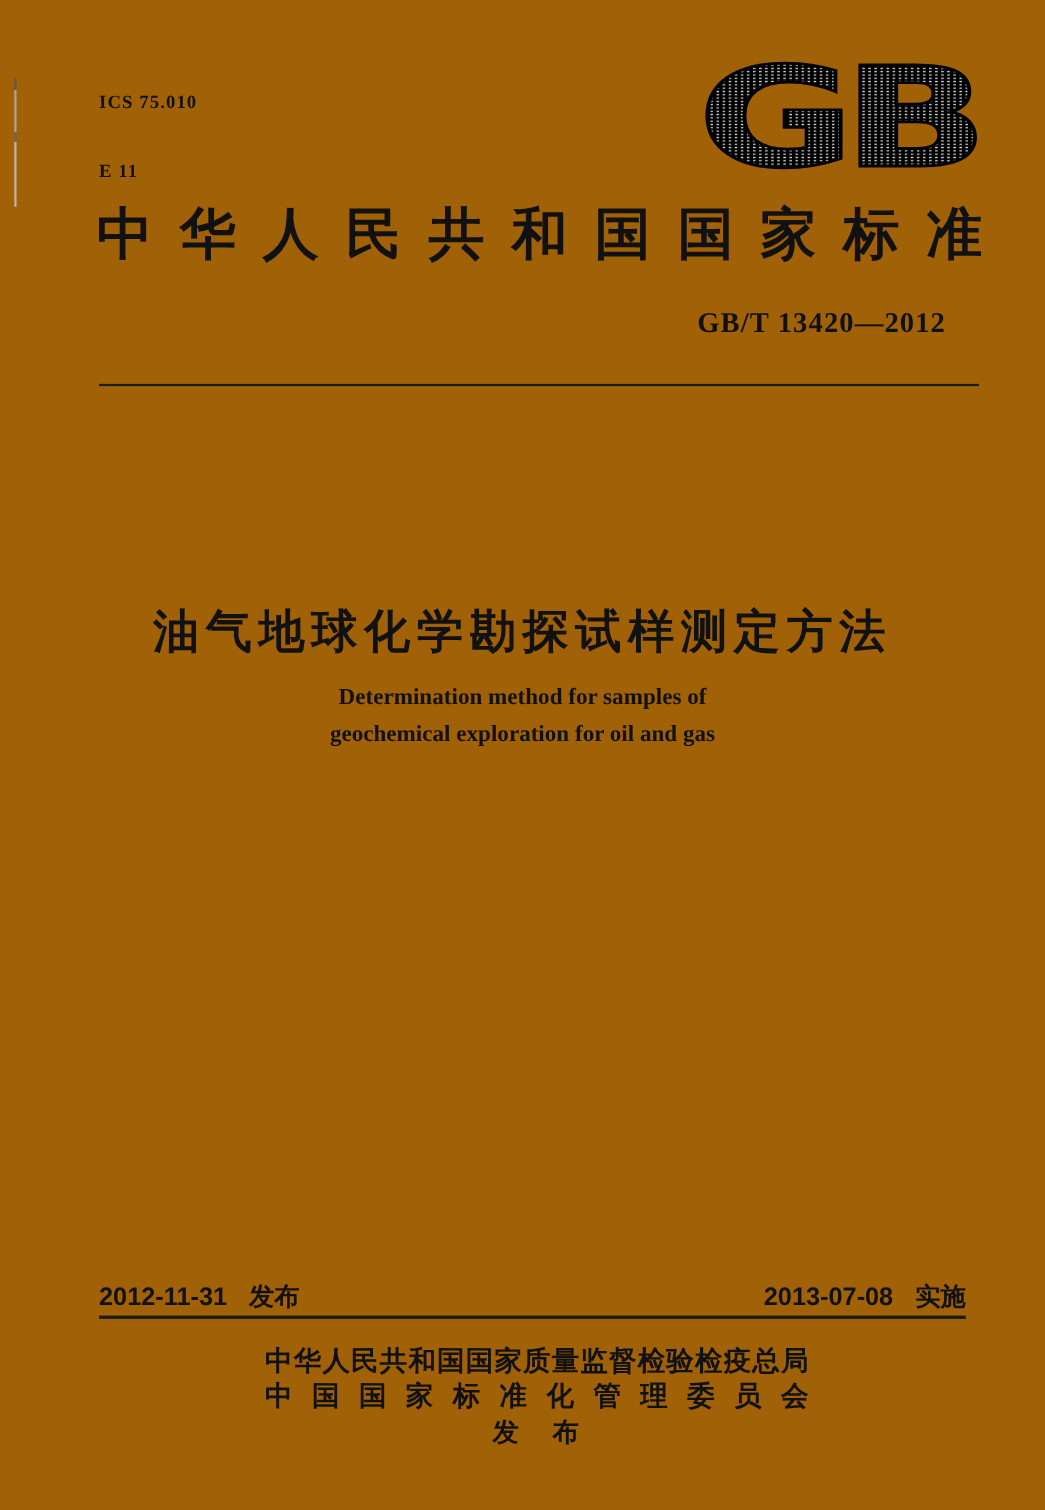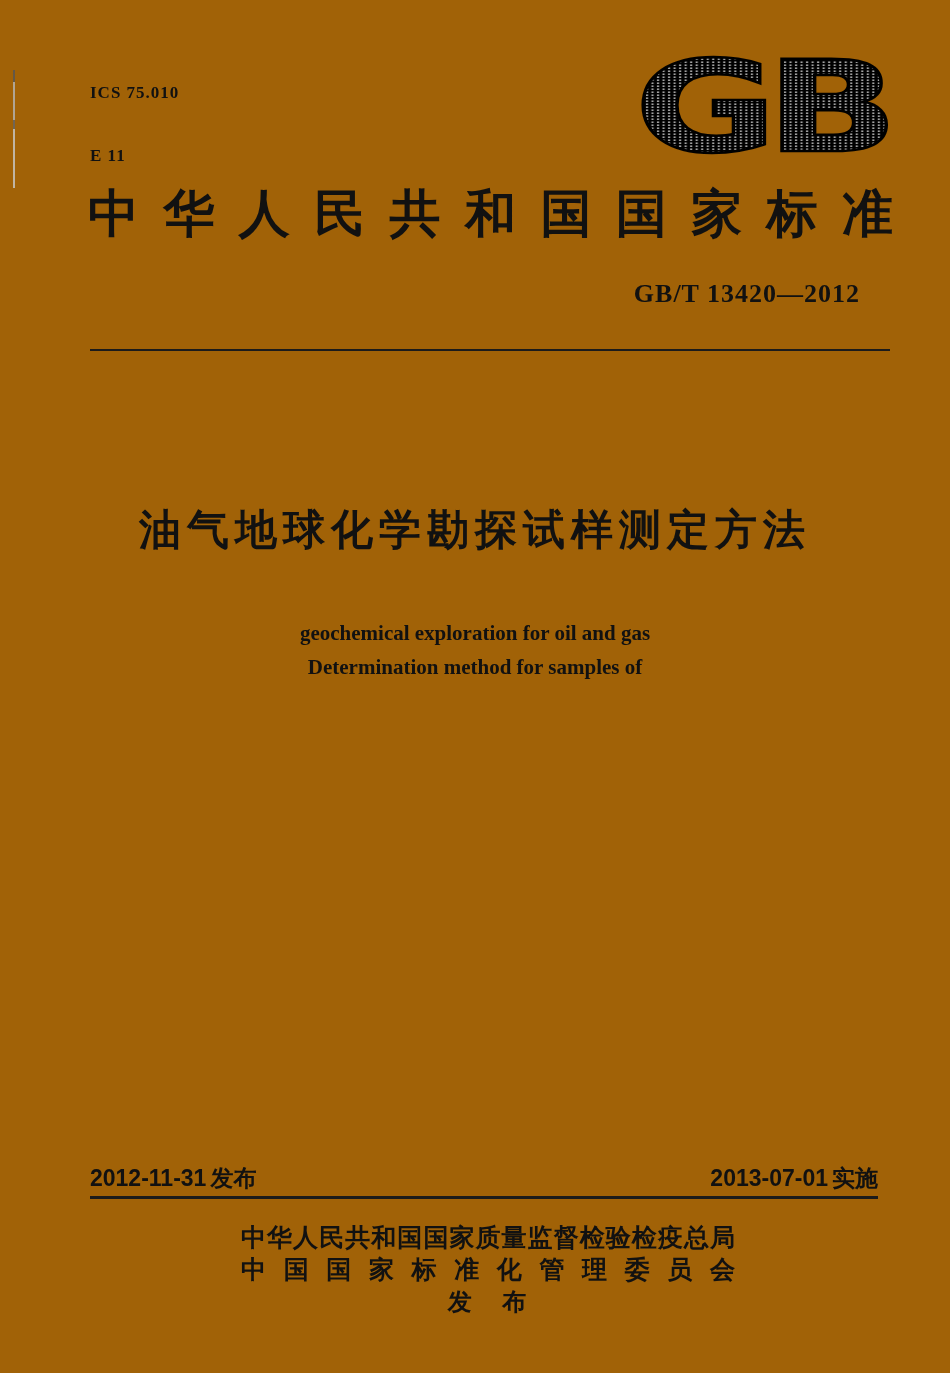--- a/index.html
+++ b/index.html
@@ -73,21 +73,21 @@
     left: 90px;
     top: 349px;
     width: 800px;
     height: 2px;
     background: #1b1b1b;
   }
   .title-zh {
     position: absolute;
     left: 0;
     right: 0;
-    top: 502px;
+    top: 546px;
     text-align: center;
     font-family: "Liberation Sans", sans-serif;
     font-weight: bold;
     font-size: 42px;
     letter-spacing: 6px;
   }
   .title-en {
     position: absolute;
     left: 0;
     right: 0;
@@ -103,21 +103,21 @@
     left: 90px;
     right: 72px;
     top: 1163px;
     display: flex;
     justify-content: space-between;
     font-family: "Liberation Sans", sans-serif;
     font-weight: bold;
     font-size: 23px;
   }
   .date-item { white-space: nowrap; }
-  .date-item .lbl { margin-left: 4px; }
+  .date-item .lbl { margin-left: 20px; }
   .rule-bottom {
     position: absolute;
     left: 90px;
     top: 1196px;
     width: 788px;
     height: 3px;
     background: #1b1b1b;
   }
   .publisher-block {
     position: absolute;
@@ -176,30 +176,30 @@
 
   <div class="header-title">中华人民共和国国家标准</div>
 
   <div class="standard-number">GB/T 13420—2012</div>
 
   <div class="rule-top"></div>
 
   <div class="title-zh">油气地球化学勘探试样测定方法</div>
 
   <div class="title-en">
+    <div>Determination method for samples of</div>
     <div>geochemical exploration for oil and gas</div>
-    <div>Determination method for samples of</div>
   </div>
 
   <div class="dates-row">
     <div class="date-item">
       <span>2012-11-31</span><span class="lbl">发布</span>
     </div>
     <div class="date-item">
-      <span>2013-07-01</span><span class="lbl">实施</span>
+      <span>2013-07-08</span><span class="lbl">实施</span>
     </div>
   </div>
 
   <div class="rule-bottom"></div>
 
   <div class="publisher-block">
     <div class="publisher-lines">
       <div class="publisher-line">中华人民共和国国家质量监督检验检疫总局</div>
       <div class="publisher-line">中国国家标准化管理委员会</div>
     </div>

